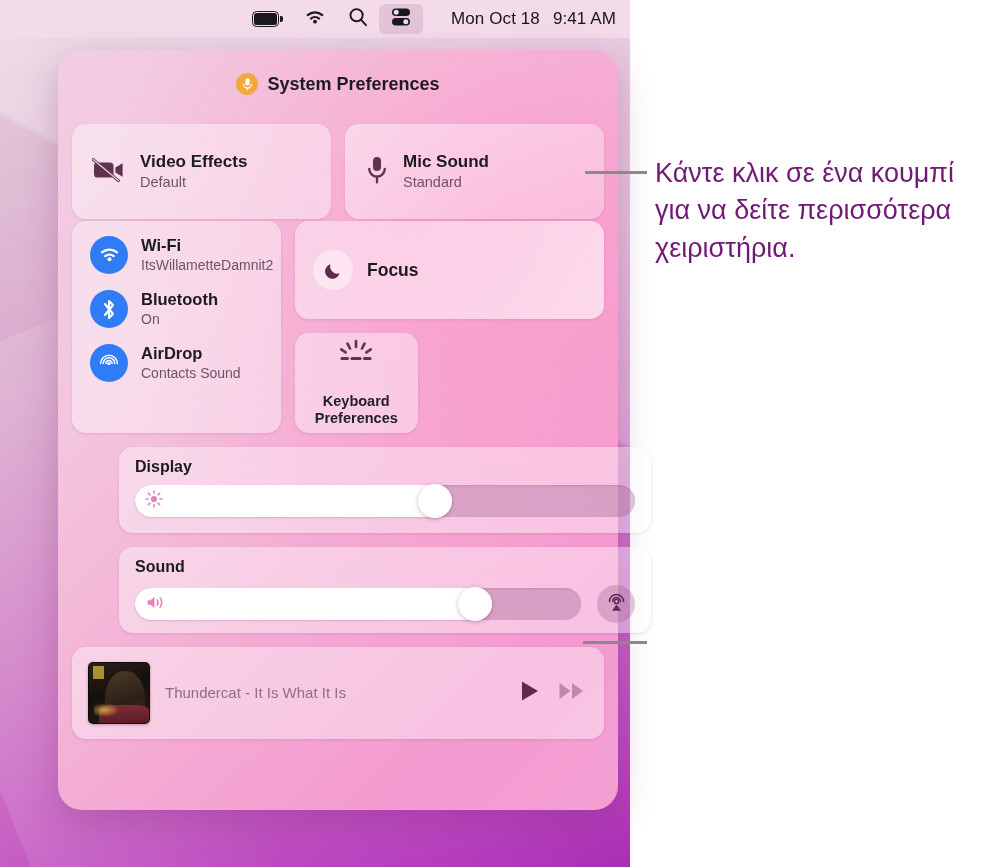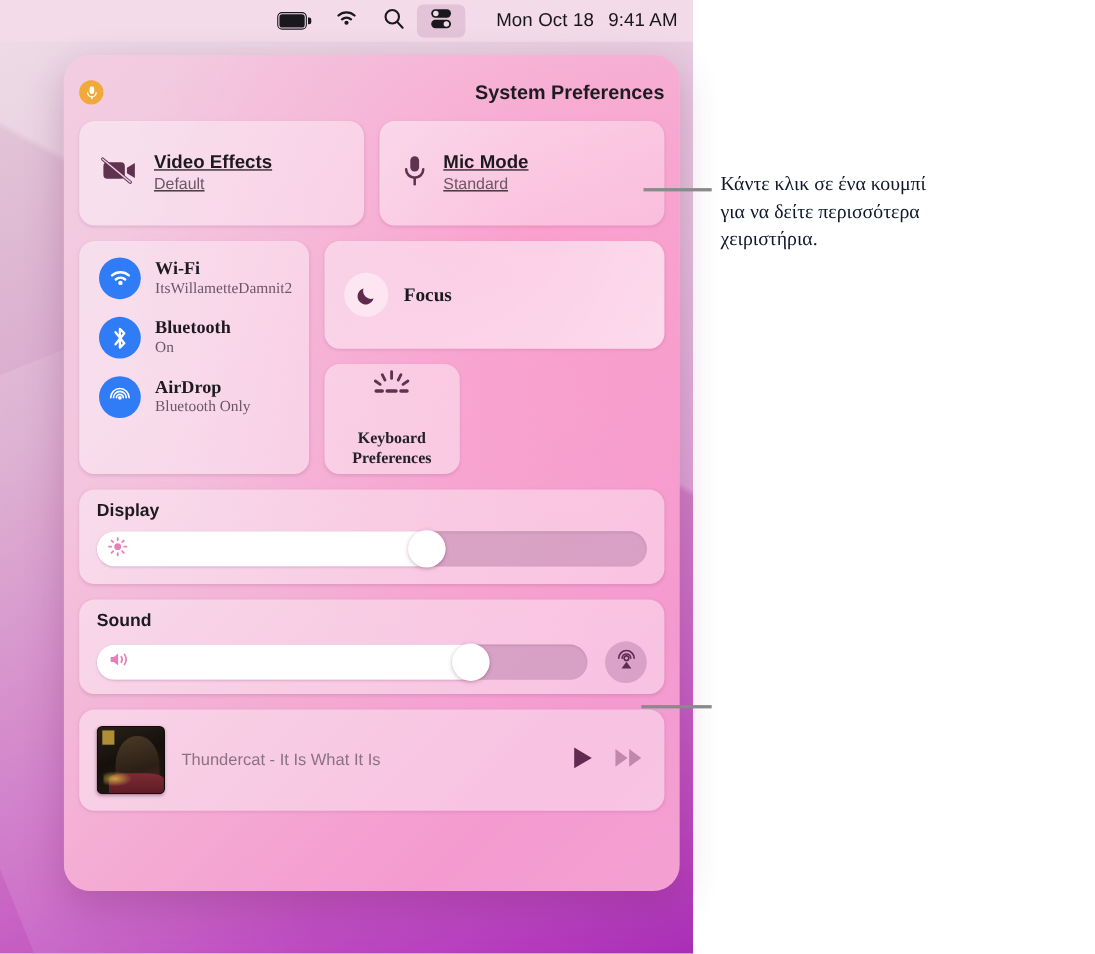--- a/index.html
+++ b/index.html
@@ -61,50 +61,50 @@
   .cc-panel {
     position:absolute; left:58px; top:50px; width:560px; height:760px;
     border-radius:24px;
     background:
       radial-gradient(120% 90% at 78% 24%, rgba(255,138,196,0.55) 0%, rgba(255,138,196,0.0) 58%),
       linear-gradient(135deg, #f2cde2 0%, #f3c5de 30%, #f4a9d2 62%, #f49ad0 82%, #f3a0d3 100%);
     box-shadow: 0 12px 34px rgba(120,40,100,0.28);
     padding:12px 14px 14px 14px;
   }
   .cc-title {
-    height:44px; display:flex; align-items:center; justify-content:space-between; gap:9px;
+    height:44px; display:flex; align-items:center; justify-content:center; gap:9px;
     font-size:18px; font-weight:bold; color:#1e1b20;
   }
   .mic-badge {
     width:22px; height:22px; border-radius:50%;
     background:#f0a93a; display:flex; align-items:center; justify-content:center;
   }
 
   .row { display:flex; gap:14px; }
 
   .tile {
     background: rgba(255,255,255,0.40);
     border-radius:14px;
     box-shadow: 0 1px 3px rgba(130,50,110,0.16);
   }
 
   
-  .r1 { margin-top:4px;text-decoration:underline; }
+  .r1 { margin-top:18px; }
   .tile-ve, .tile-mm {
     width:259px; height:95px;
     display:flex; align-items:center; gap:14px; padding-left:20px;
   }
   .tile-mm {
     background: linear-gradient(145deg, rgba(255,255,255,0.46), rgba(255,255,255,0.30));
   }
   .tl-title { font-size:17px; font-weight:bold; color:#1c1a1f; line-height:1.25; }
   .tl-sub { font-size:14.5px; color:#6d5566; line-height:1.3; }
 
   
-  .r2 { margin-top:14px;font-family:Liberation Serif, serif; }
+  .r2 { margin-top:2px; }
   .tile-net {
     width:259px; height:212px; padding:15px 0 0 18px;
     display:flex; flex-direction:column; gap:16px;
   }
   .net-item { display:flex; align-items:center; gap:13px; }
   .net-circle {
     width:38px; height:38px; border-radius:50%;
     background:#2f7cf6; display:flex; align-items:center; justify-content:center;
     flex:0 0 auto;
   }
@@ -127,21 +127,21 @@
   .tile-sq {
     width:122.5px; height:100px;
     display:flex; flex-direction:column; align-items:center; justify-content:center; gap:24px;
   }
   .sq-label {
     font-size:14.5px; font-weight:bold; color:#22202a; text-align:center; line-height:1.18;
   }
 
   
   .tile-slider {
-    width:532px; height:86px; margin-top:14px; padding:11px 16px 16px 16px;
+    width:532px; height:86px; margin-top:14px; padding:11px 16px 16px 16px;margin-left:47px;
   }
   .sl-label { font-size:16px; font-weight:bold; color:#1c1a1f; margin-bottom:9px; }
   .sl-wrap { display:flex; align-items:center; gap:16px; }
   .slider {
     position:relative; height:32px; border-radius:16px;
     background: rgba(140,80,130,0.30);
     box-shadow: inset 0 1px 2px rgba(110,50,95,0.18);
   }
   .slider .track-fill {
     position:absolute; left:0; top:0; height:32px; border-radius:16px;
@@ -189,22 +189,22 @@
     background: radial-gradient(ellipse at 40% 50%, rgba(214,176,72,0.9), rgba(214,176,72,0) 70%);
   }
   .np-text { flex:1 1 auto; min-width:0; }
   .np-title { font-size:17px; font-weight:bold; color:#1c1a1f; line-height:1.25; }
   .np-sub { font-size:15px; color:#8a7184; line-height:1.3; }
   .np-controls { display:flex; align-items:center; gap:17px; }
 
   
   .callout { position:absolute; }
   .callout-text {
-    font-size:18px; color:#0f172a; line-height:1.38;
-    font-family: Liberation Serif, serif;
+    font-size:27px; color:#701a75; line-height:1.38;
+    font-family: Liberation Sans, sans-serif;
   }
   .leader {
     position:absolute; height:2.5px; background:#8a8a8a;
   }
 </style>
 </head>
 <body>
 
 <div id="root">
 
@@ -284,21 +284,21 @@
 
       <div class="tile tile-mm">
         <span>
           <svg width="24" height="30" viewBox="0 0 24 30">
             <rect x="8" y="2" width="8" height="14" rx="4" fill="#5e3350"></rect>
             <path d="M4.2 13.8a7.8 7.8 0 0 0 15.6 0" stroke="#5e3350" stroke-width="2.3" fill="none" stroke-linecap="round"></path>
             <line x1="12" y1="21.6" x2="12" y2="27.4" stroke="#5e3350" stroke-width="2.3" stroke-linecap="round"></line>
           </svg>
         </span>
         <div>
-          <div class="tl-title">Mic Mode</div>
+          <div class="tl-title">Mic Sound</div>
           <div class="tl-sub">Standard</div>
         </div>
       </div>
     </div>
 
     <div class="row r2">
 
       <div class="tile tile-net">
         <div class="net-item">
           <span class="net-circle">
@@ -330,21 +330,21 @@
           <span class="net-circle">
             <svg width="24" height="24" viewBox="0 0 24 24">
               <circle cx="12" cy="12.6" r="1.7" fill="#fff"></circle>
               <path d="M8.9 12.6a3.1 3.1 0 0 1 6.2 0" stroke="#fff" stroke-width="1.5" fill="none" stroke-linecap="round"></path>
               <path d="M6.2 12.6a5.8 5.8 0 0 1 11.6 0" stroke="#fff" stroke-width="1.5" fill="none" stroke-linecap="round"></path>
               <path d="M3.6 12.6a8.4 8.4 0 0 1 16.8 0" stroke="#fff" stroke-width="1.5" fill="none" stroke-linecap="round"></path>
             </svg>
           </span>
           <div>
             <div class="net-title">AirDrop</div>
-            <div class="net-sub">Bluetooth Only</div>
+            <div class="net-sub">Contacts Sound</div>
           </div>
         </div>
       </div>
 
       <div class="col-right">
         <div class="tile tile-focus">
           <span class="focus-circle">
             <svg width="21" height="21" viewBox="0 0 21 21">
               <path d="M16.6 13.3A7.2 7.2 0 0 1 7.5 4.2a7.4 7.4 0 1 0 9.1 9.1z" fill="#5e2a4e"></path>
             </svg>

